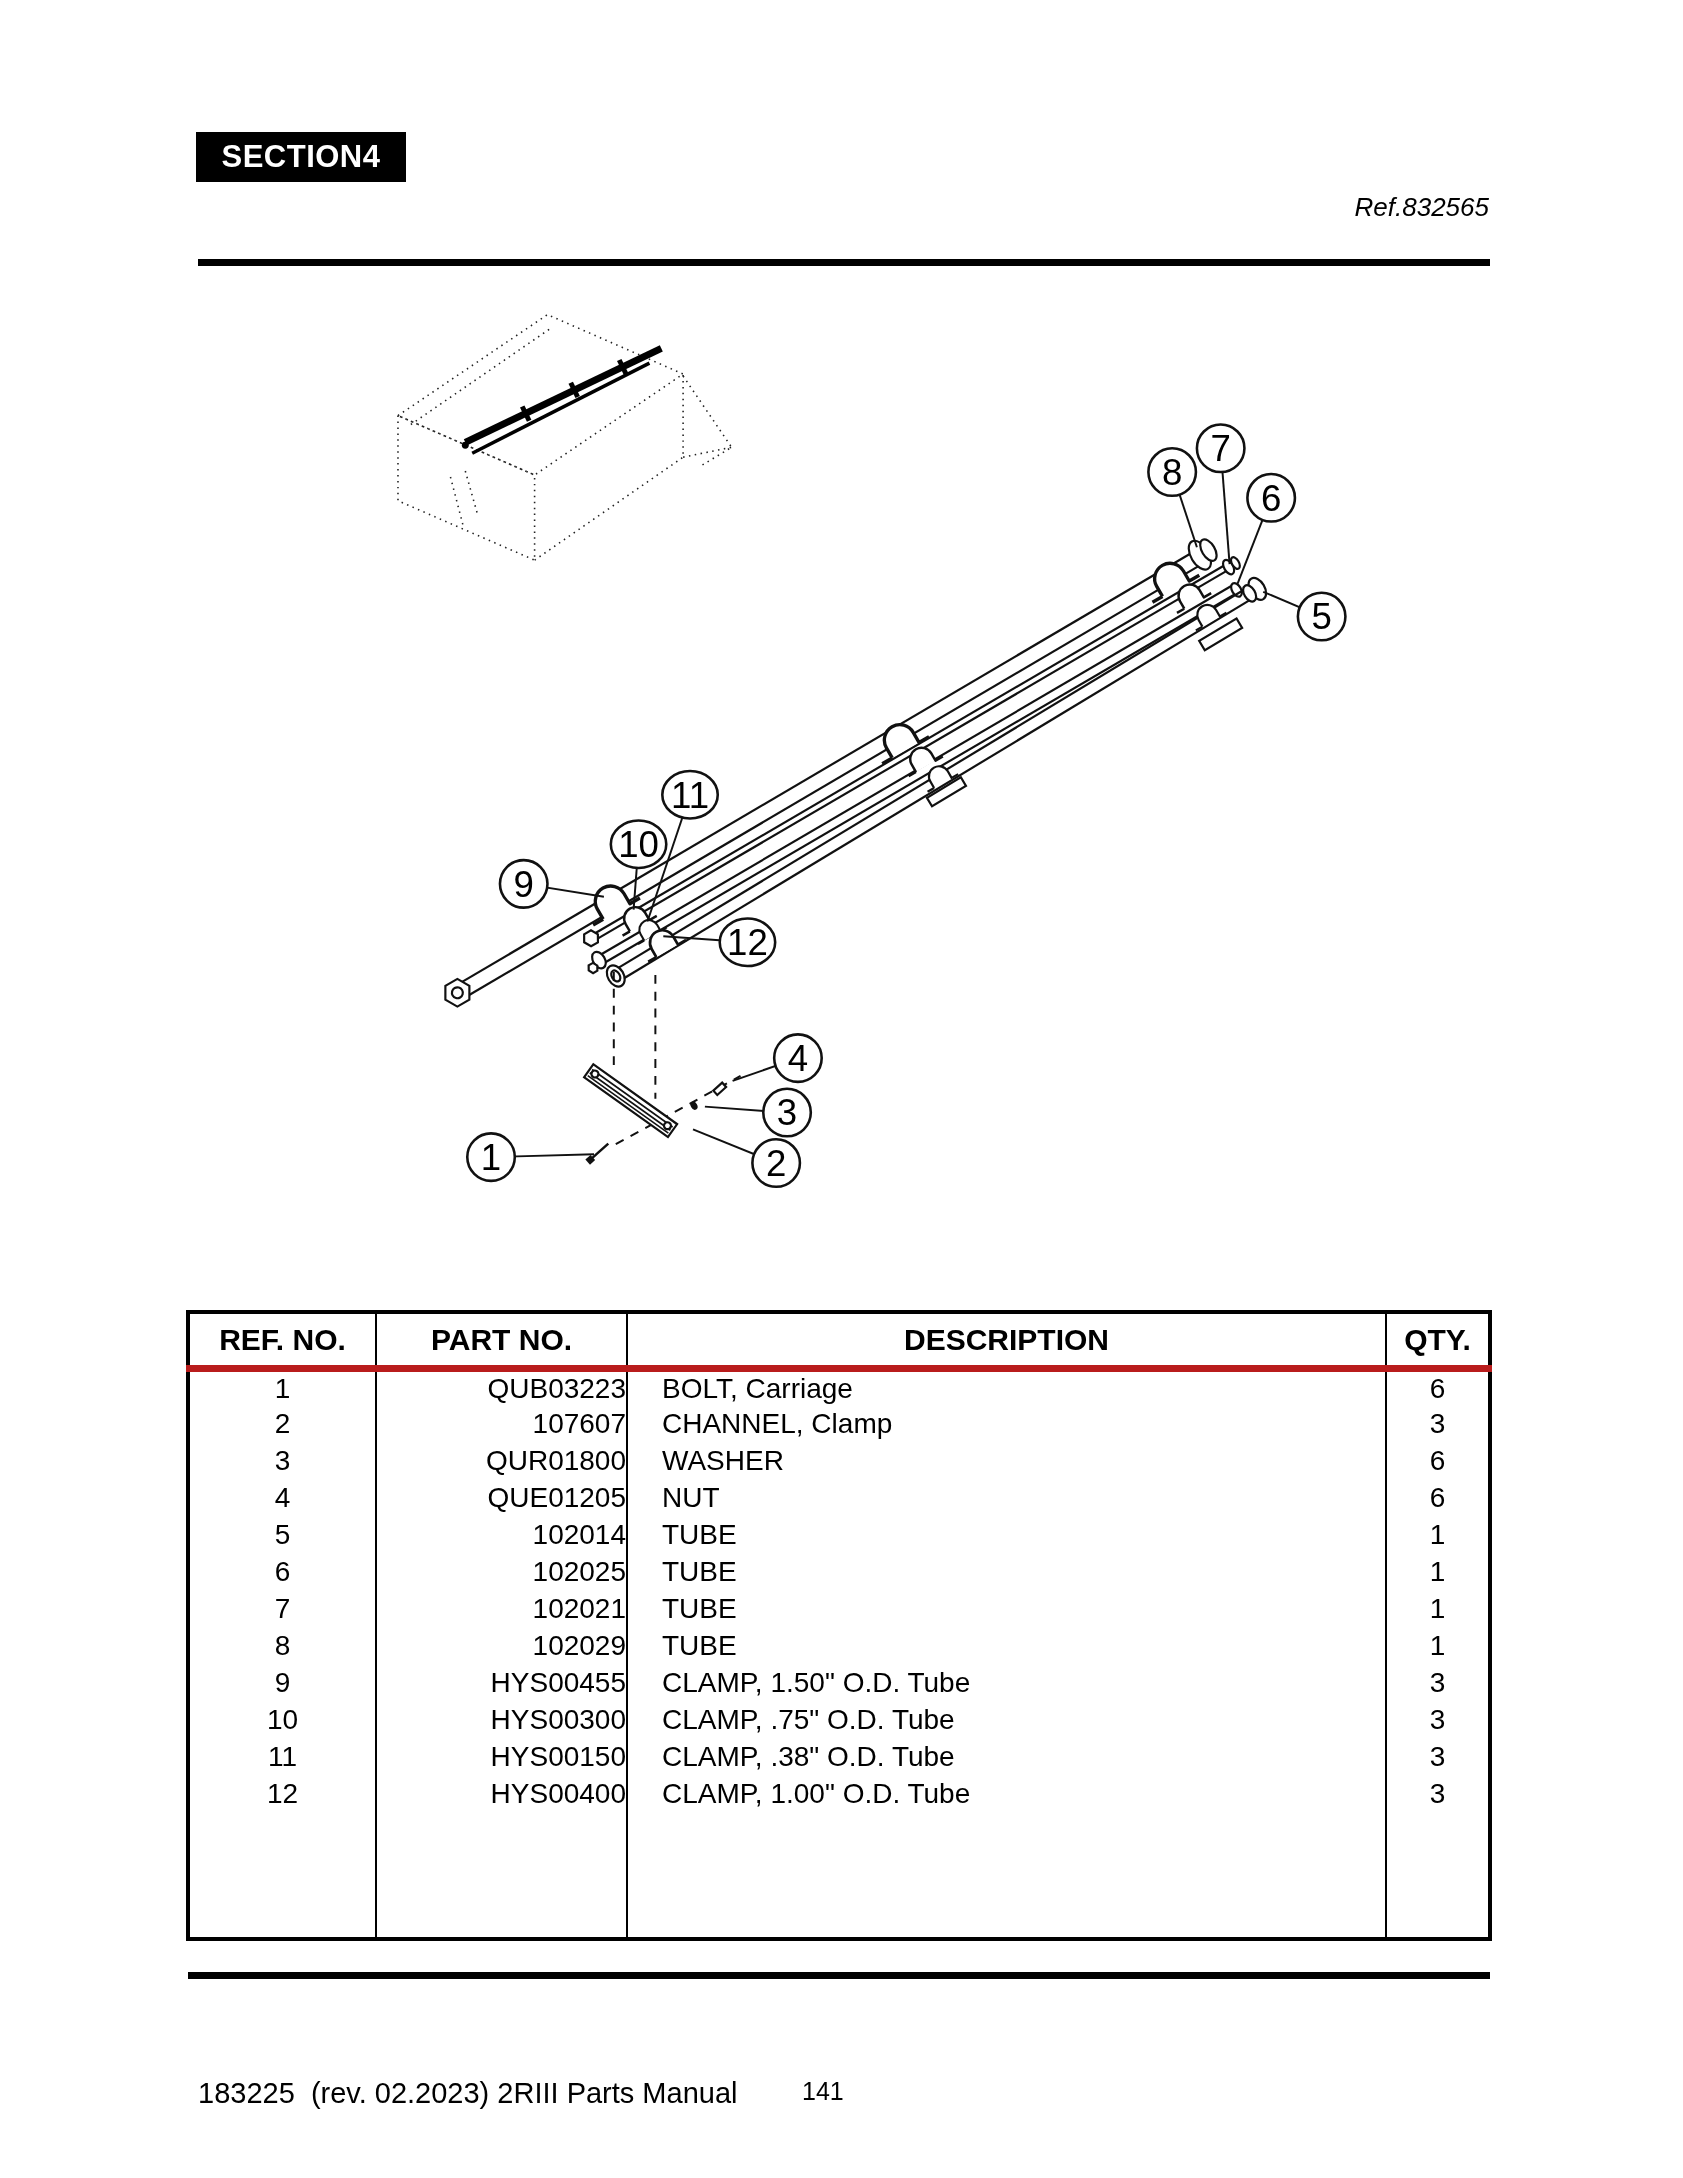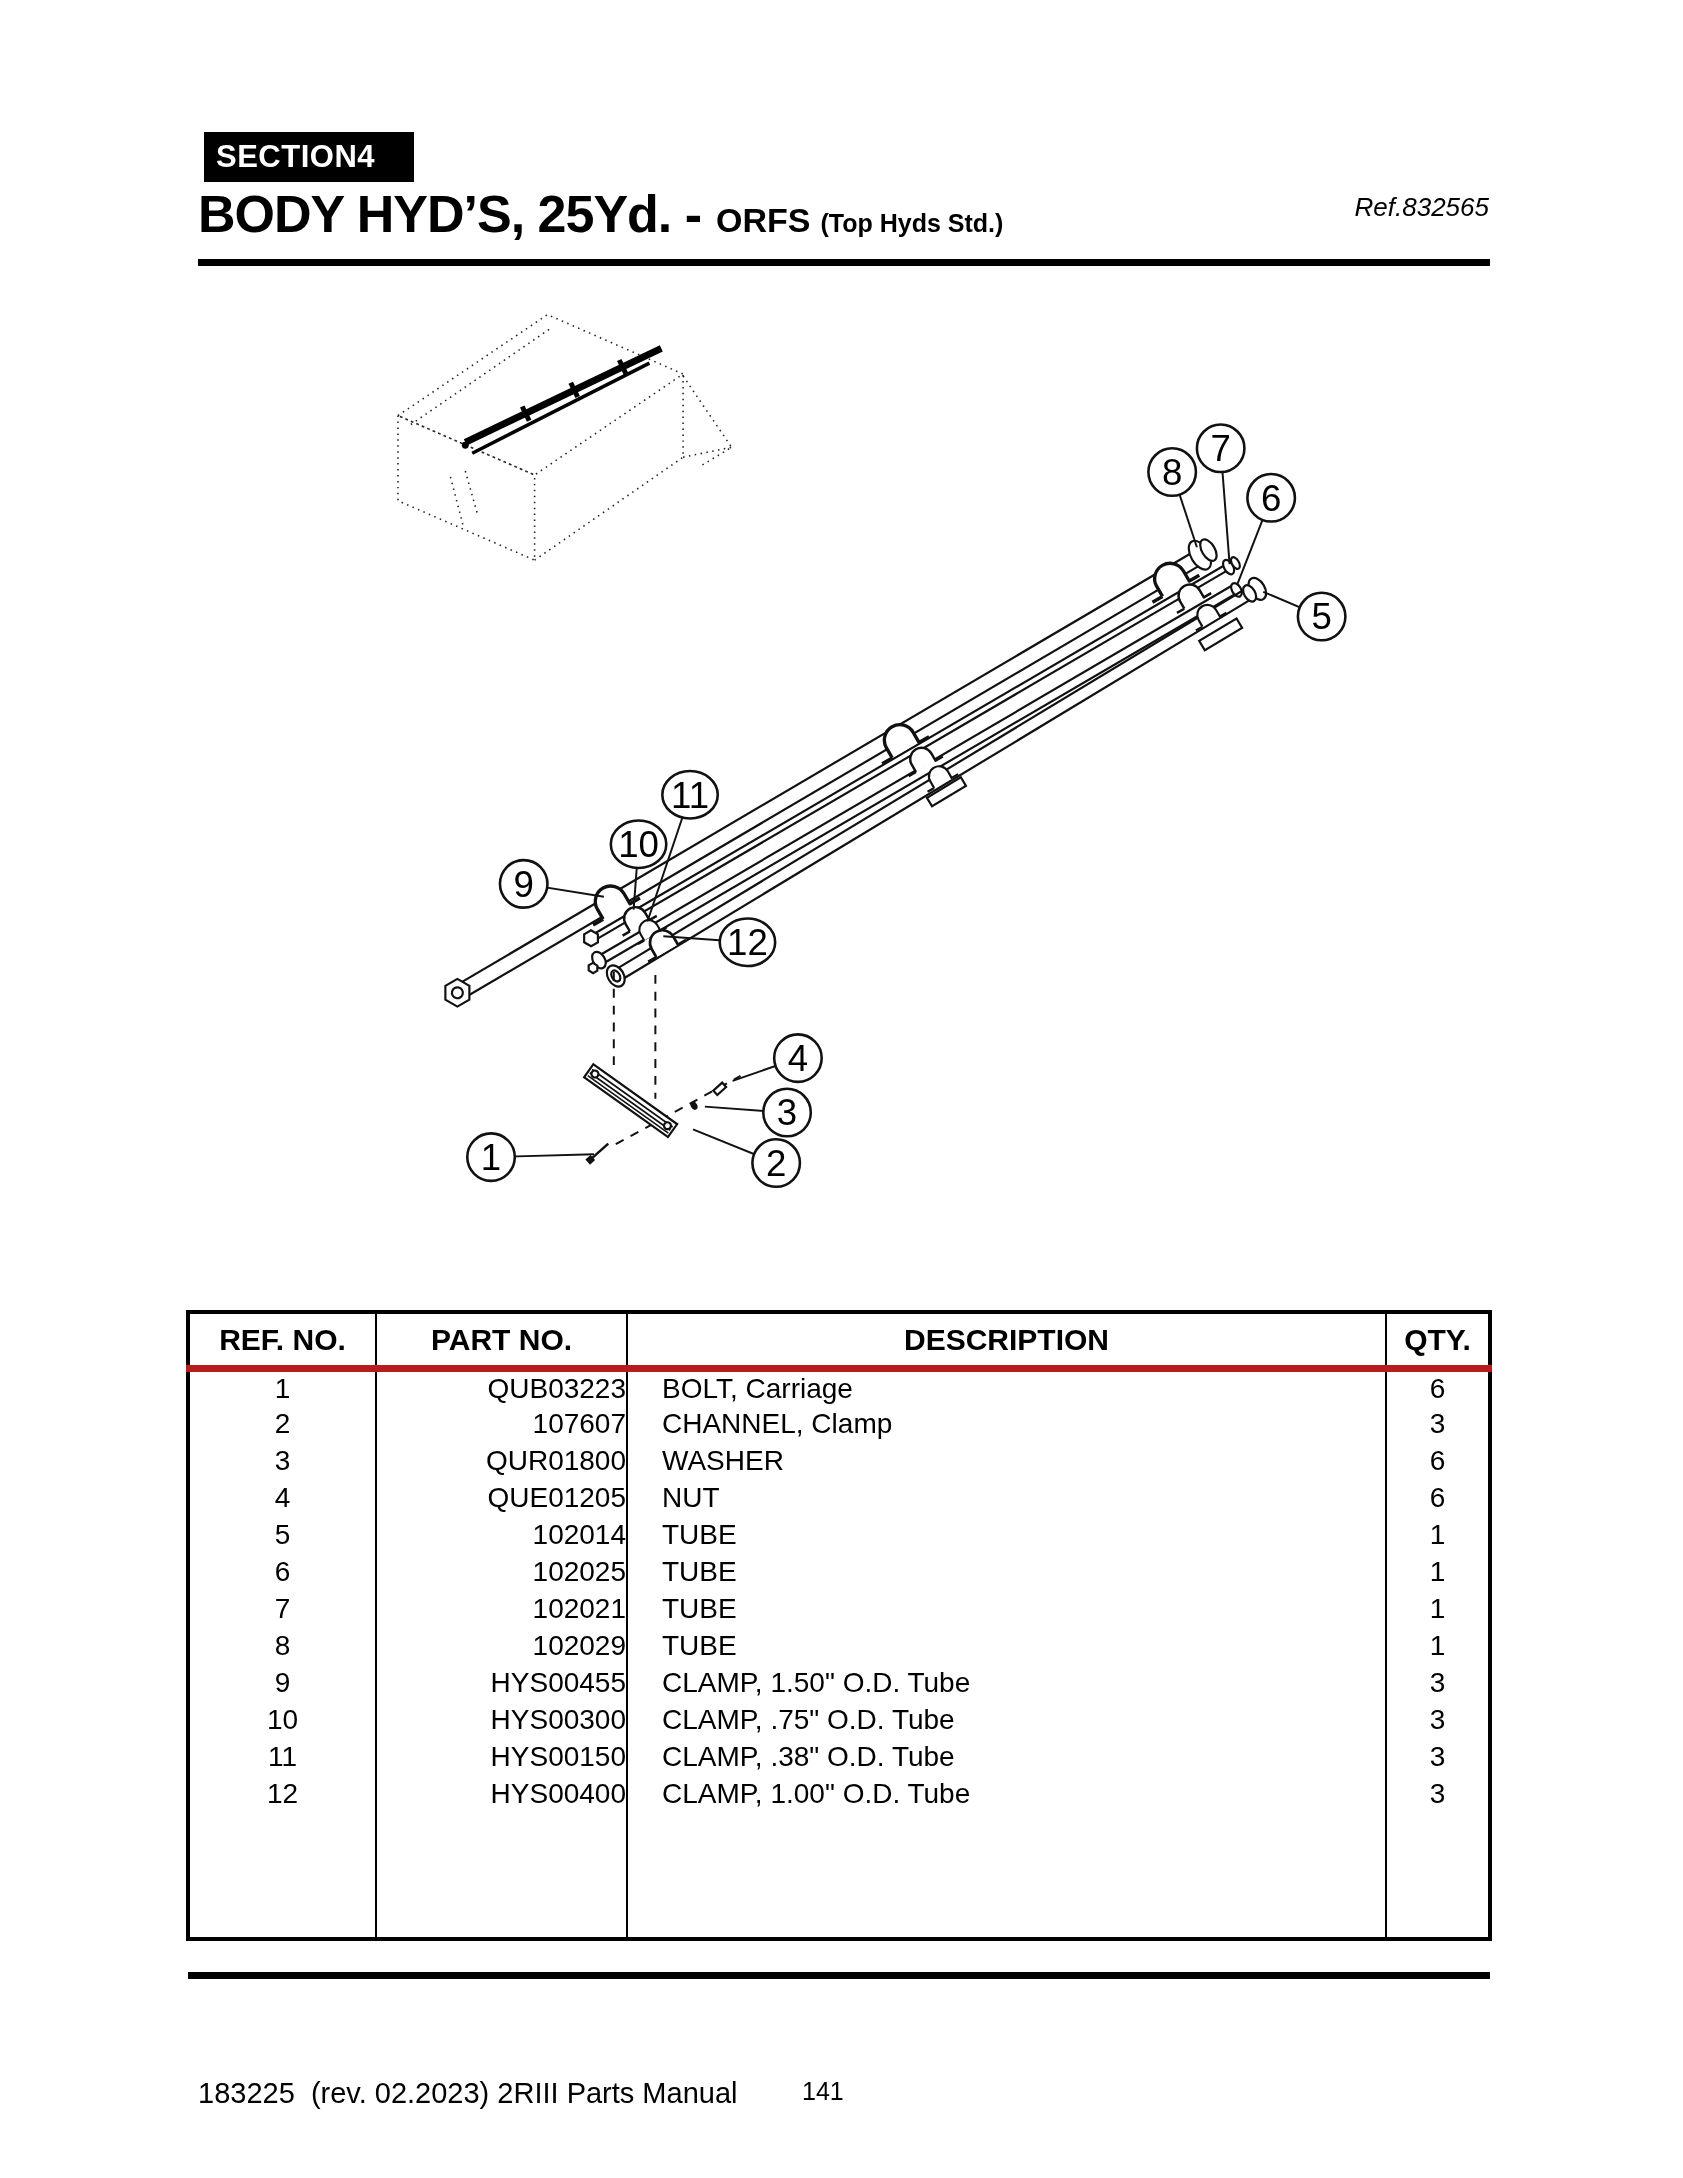--- a/index.html
+++ b/index.html
@@ -6,23 +6,23 @@
   .page{
     position:relative;
     width:1683px;height:2178px;
     background:#ffffff;
     font-family:"Liberation Sans", sans-serif;
     color:#000;
     overflow:hidden;
   }
   
   .section-box{
-    position:absolute;left:204px;top:132px;width:210px;height:50px;
+    position:absolute;left:196px;top:132px;width:210px;height:50px;
     background:#000;color:#fff;
-    display:flex;align-items:center;justify-content:flex-start;
+    display:flex;align-items:center;justify-content:center;
     padding:9px 12px;box-sizing:border-box;
     font-size:31px;font-weight:bold;letter-spacing:0.5px;
   }
   .title-line{
     position:absolute;left:198px;top:184px;
     display:flex;align-items:baseline;white-space:nowrap;
   }
   .title-main{font-size:52px;font-weight:bold;letter-spacing:-1px;}
   .title-sub{font-size:34px;font-weight:bold;margin-left:15px;}
   .title-note{font-size:25px;font-weight:bold;margin-left:10px;}
@@ -85,25 +85,20 @@
 </head>
 <body>
 
 <div class="page">
 
   <div class="section-box">
     <span>SECTION</span>
     <span>4</span>
   </div>
 
-  <div class="title-line">
-    <span class="title-main">BODY HYD’S, 25Yd. -</span>
-    <span class="title-sub">ORFS</span>
-    <span class="title-note">(Top Hyds Std.)</span>
-  </div>
 
   <div class="ref-label">Ref.832565</div>
   <div class="title-rule"></div>
 
   <svg class="diagram" viewBox="0 280 1700 1000">
     <defs>
       <g id="clampshape">
         <path d="M -12,15 L -12,6 A 12 12 0 1 1 12,6 L 12,15 L 21,15 M -12,15 L -21,15" fill="#fff" stroke="#111" stroke-width="2.6" stroke-linejoin="round"></path>
       </g>
     </defs>

